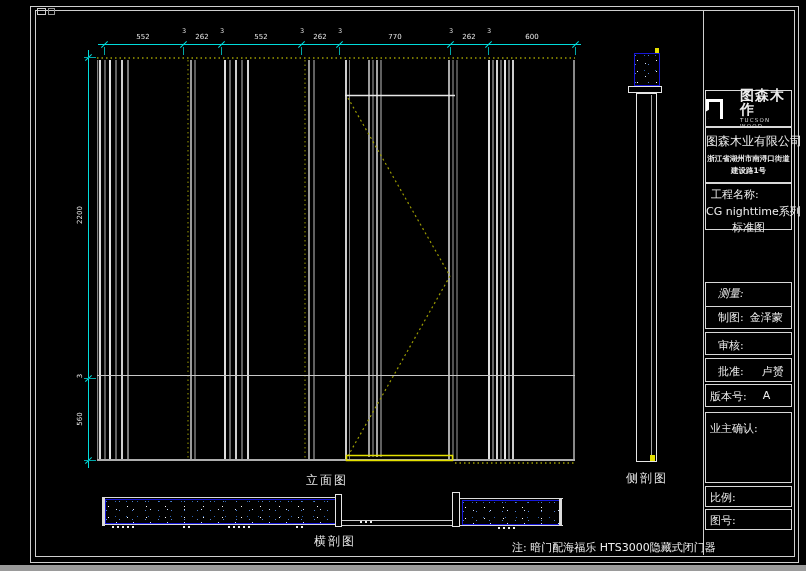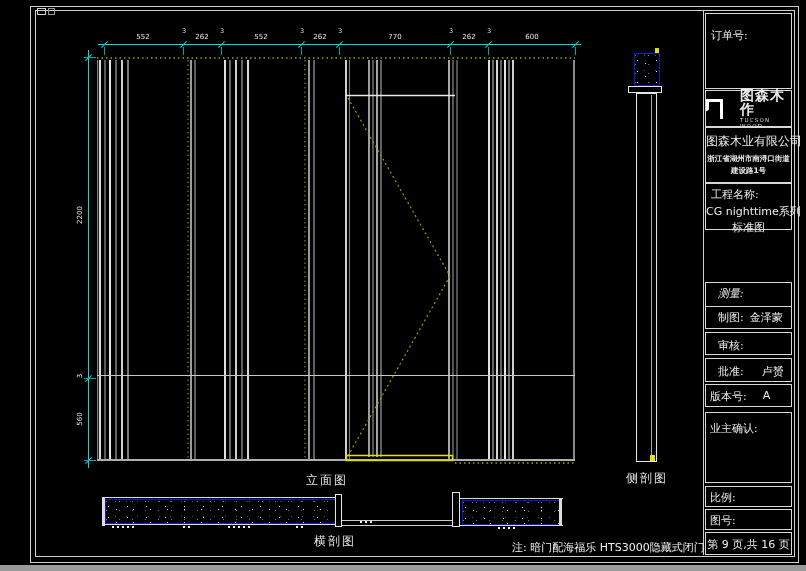--- a/index.html
+++ b/index.html
@@ -180,23 +180,20 @@
   <div class="abs whiteline" style="left:460px;top:525px;width:103px;height:1px;"></div>
   <div class="abs whiteline" style="left:559px;top:498px;width:3px;height:28px;"></div>
   <div class="abs dotrow" style="left:498px;top:527px;width:18px;"></div>
   <div class="abs viewlabel" style="left:314px;top:533px;">横剖图</div>
 
   <div class="abs note" style="left:512px;top:540px;">注: 暗门配海福乐 HTS3000隐藏式闭门器</div>
 
   <div class="abs" style="left:0;top:565px;width:806px;height:6px;background:#9a9a9a;"></div>
 
   <div class="abs titleblock">
-    <div class="tb-box" style="top:3px;height:76px;">
-      <div class="tb-label" style="padding-top:14px;">订单号:</div>
-    </div>
     <div class="tb-box" style="top:80px;height:37px;">
       <div class="logo-row">
         <span class="logo-mark"></span>
         <span class="logo-text">
           <div class="logo-name">图森木作</div>
           <div class="logo-sub">TUCSON WOOD</div>
         </span>
       </div>
     </div>
     <div class="tb-box" style="top:117px;height:56px;">
@@ -235,18 +232,15 @@
     </div>
     <div class="tb-box" style="top:402px;height:71px;">
       <div class="tb-label" style="padding-left:4px;padding-top:8px;">业主确认:</div>
     </div>
     <div class="tb-box" style="top:476px;height:21px;">
       <div class="tb-label" style="padding-left:4px;">比例:</div>
     </div>
     <div class="tb-box" style="top:499px;height:21px;">
       <div class="tb-label" style="padding-left:4px;">图号:</div>
     </div>
-    <div class="tb-box" style="top:522px;height:23px;">
-      <div class="tb-center" style="margin-top:4px;">第 9 页,共 16 页</div>
-    </div>
   </div>
 
 </div>
 
 </body></html>

